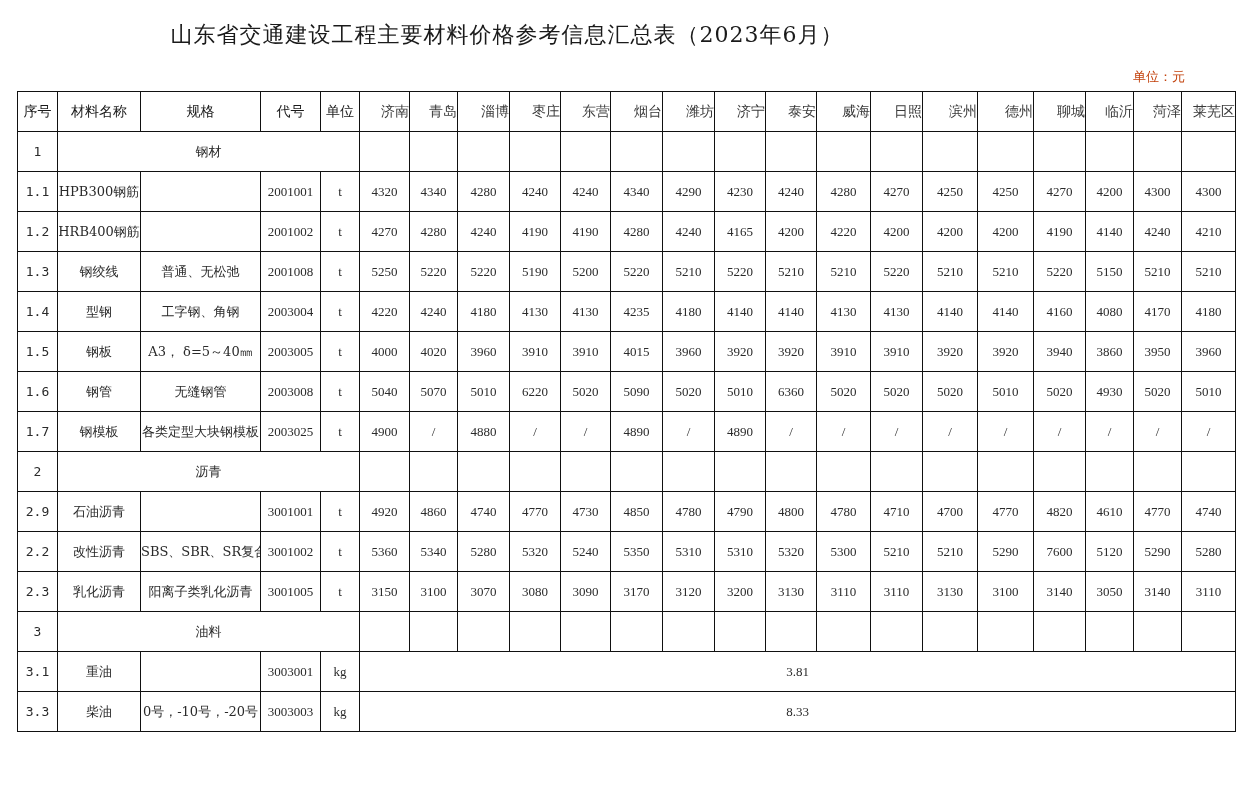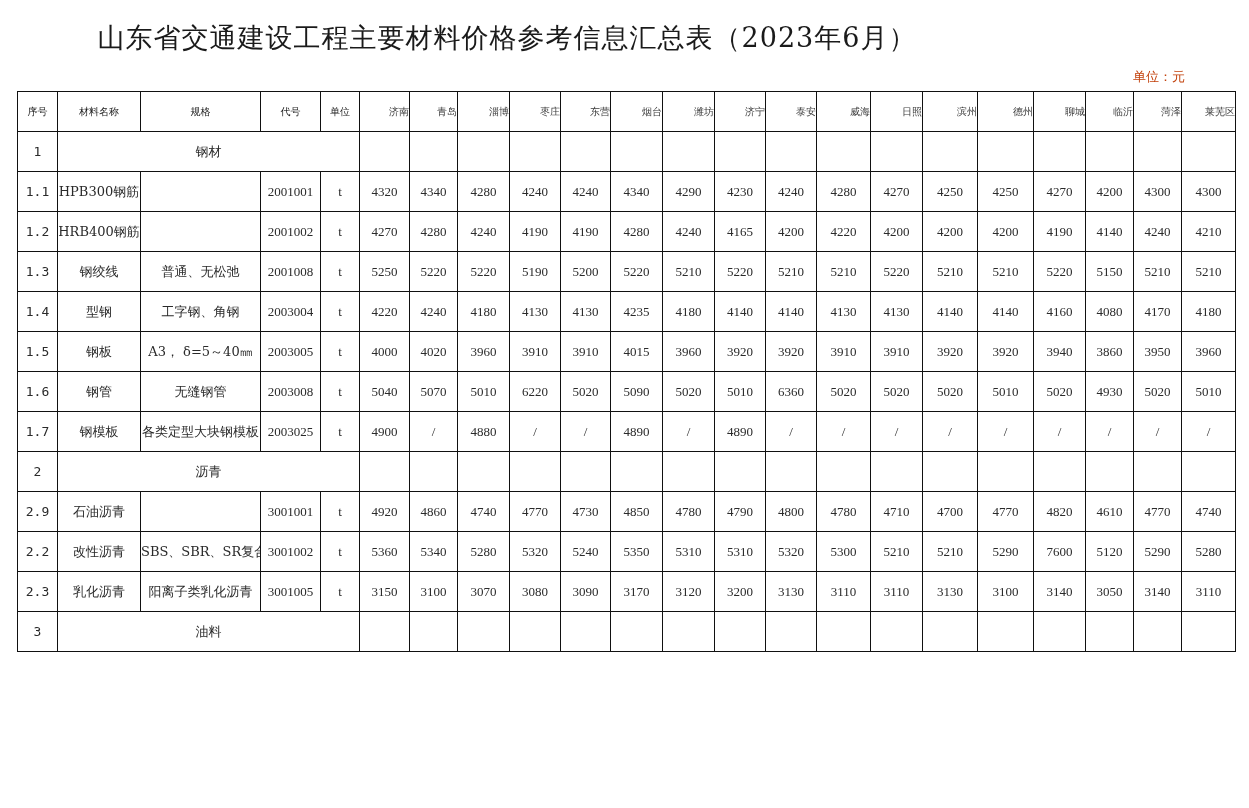--- a/index.html
+++ b/index.html
@@ -2,36 +2,36 @@
 <html><head>
 <meta charset="utf-8">
 <style>
   html, body { margin: 0; padding: 0; background: #ffffff; }
   body {
     width: 1249px; height: 808px; overflow: hidden; position: relative;
     font-family: "DejaVu Serif", "Liberation Serif", serif; color: #222;
   }
   .title {
     position: absolute; left: 0; top: 20px; width: 1014px; text-align: center;
-    font-size: 27px; letter-spacing: 1px; color: #1a1a1a;
+    font-size: 22px; letter-spacing: 1px; color: #1a1a1a;
     font-family: "DejaVu Serif", "Liberation Serif", serif;
   }
   .unit-note {
     position: absolute; left: 1133px; top: 68px; font-size: 13px; color: #c2410c;
   }
   table.price-table {
     position: absolute; left: 17px; top: 91px;
     border-collapse: collapse; table-layout: fixed; width: 1219px;
   }
   table.price-table td, table.price-table th {
     border: 1.5px solid #111; text-align: center; vertical-align: middle;
     font-size: 13px; font-weight: normal; padding: 0; height: 39px;
     overflow: hidden; white-space: nowrap; color: #2a2a2a;
   }
-  table.price-table th { font-size: 10px; color: #1a1a1a; }
+  table.price-table th { font-size: 14px; color: #1a1a1a; }
   table.price-table th.city { color: #3a3a3a; text-align: right; }
   td.seq { font-family: "DejaVu Sans Mono", "Liberation Mono", monospace; font-size: 13px; }
   td.cat-seq { font-weight: bold; }
   td.cat-name { font-size: 14px; }
   td.name { font-size: 14px; }
   td.spec { font-size: 12px; }
   td.code, td.unit, td.val { font-family: "Liberation Serif", "DejaVu Serif", serif; font-size: 13.5px; }
   td.merged-val { font-family: "Liberation Serif", "DejaVu Serif", serif; font-size: 13.5px; }
 </style>
 </head>
@@ -388,14 +388,30 @@
         <td class="val"></td>
         <td class="val"></td>
         <td class="val"></td>
         <td class="val"></td>
         <td class="val"></td>
         <td class="val"></td>
         <td class="val"></td>
         <td class="val"></td>
         <td class="val"></td>
       </tr>
+      <tr>
+        <td class="seq">3.1</td>
+        <td class="name">重油</td>
+        <td class="spec"></td>
+        <td class="code">3003001</td>
+        <td class="unit">kg</td>
+        <td class="merged-val" colspan="17">3.81</td>
+      </tr>
+      <tr>
+        <td class="seq">3.3</td>
+        <td class="name">柴油</td>
+        <td class="spec">0号，-10号，-20号</td>
+        <td class="code">3003003</td>
+        <td class="unit">kg</td>
+        <td class="merged-val" colspan="17">8.33</td>
+      </tr>
     </tbody>
 </table>
 
 </body></html>

